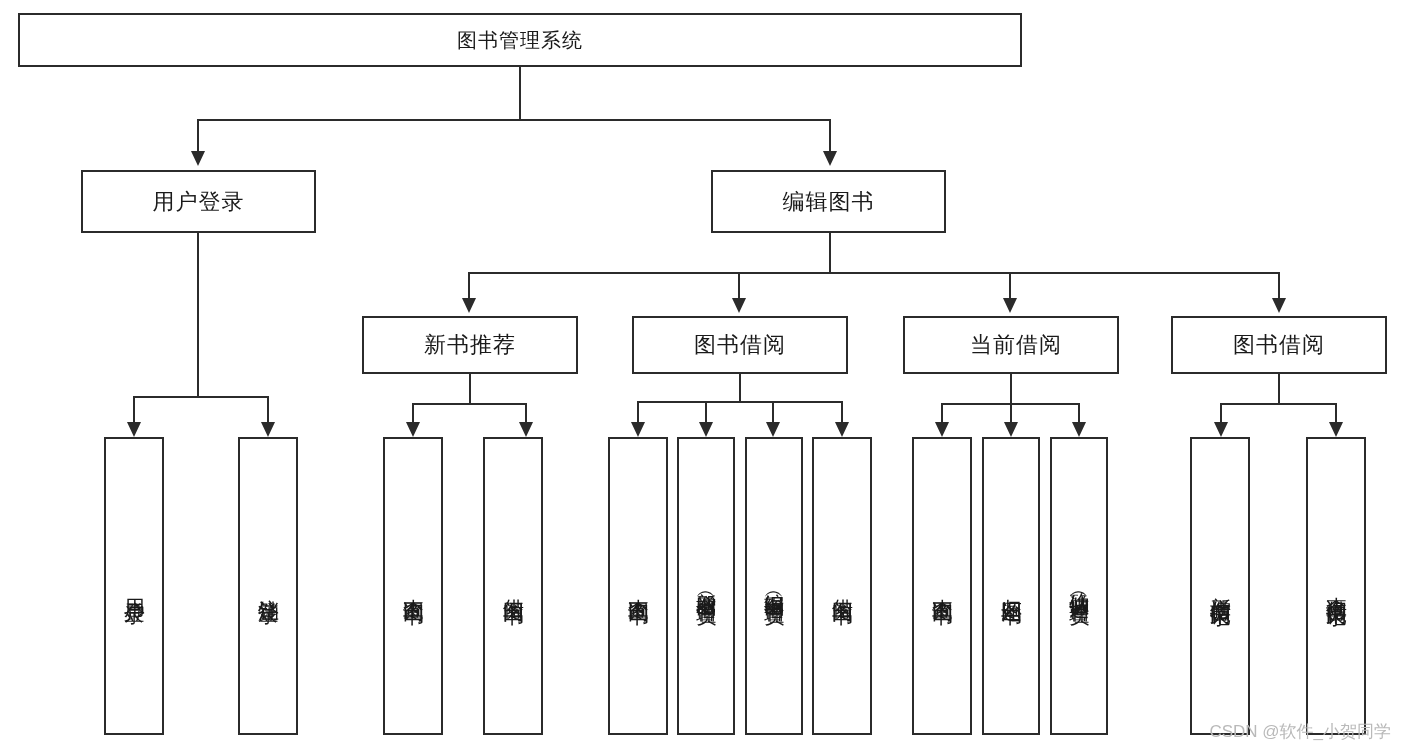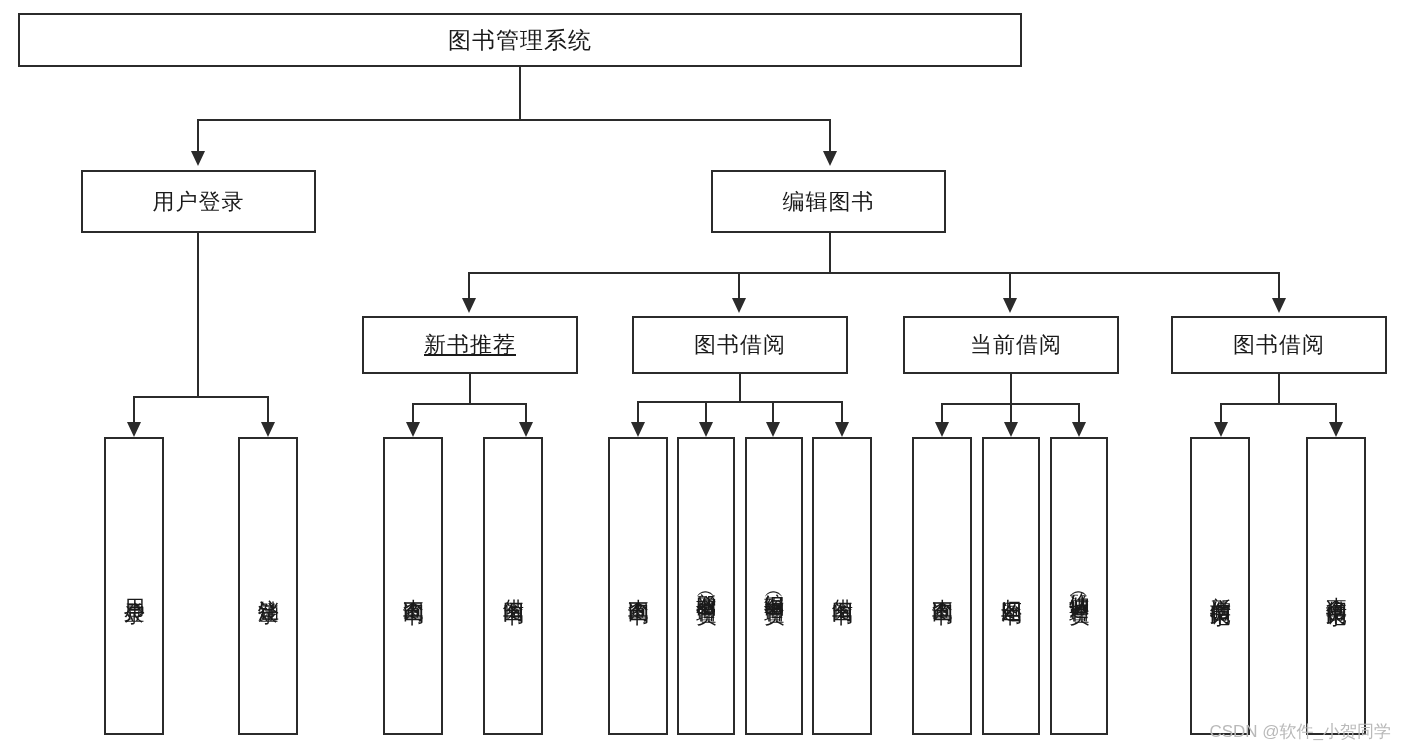--- a/index.html
+++ b/index.html
@@ -39,21 +39,21 @@
     letter-spacing: 2px;
     padding: 6px 0;
     text-align: center;
   }
   .node.vert .vtext {
     writing-mode: vertical-rl;
     text-orientation: upright;
     display: block;
   }
   .node.root {
-    font-size: 23px;
+    font-size: 20px;
   }
   .edge {
     position: absolute;
     background: #2b2b2b;
   }
   .edge.v { width: 2px; }
   .edge.h { height: 2px; }
   .arrow {
     position: absolute;
     width: 0;
@@ -110,21 +110,21 @@
   <div class="edge h" style="left:468px; top:272px; width:812px; height:2px;"></div>
   <div class="edge v" style="left:468px; top:272px; width:2px; height:26px;"></div>
   <div class="arrow" style="left:462px; top:298px;"></div>
   <div class="edge v" style="left:738px; top:272px; width:2px; height:26px;"></div>
   <div class="arrow" style="left:732px; top:298px;"></div>
   <div class="edge v" style="left:1009px; top:272px; width:2px; height:26px;"></div>
   <div class="arrow" style="left:1003px; top:298px;"></div>
   <div class="edge v" style="left:1278px; top:272px; width:2px; height:26px;"></div>
   <div class="arrow" style="left:1272px; top:298px;"></div>
 
-  <div class="node horiz" style="left:362px; top:316px; width:216px; height:58px;text-decoration:underline;">
+  <div class="node horiz" style="left:362px; top:316px; width:216px; height:58px;">
     <span>新书推荐</span>
   </div>
   <div class="node horiz" style="left:632px; top:316px; width:216px; height:58px;text-align:center;">
     <span>图书借阅</span>
   </div>
   <div class="node horiz" style="left:903px; top:316px; width:216px; height:58px;padding-left:10px;">
     <span>当前借阅</span>
   </div>
   <div class="node horiz" style="left:1171px; top:316px; width:216px; height:58px;">
     <span>图书借阅</span>

